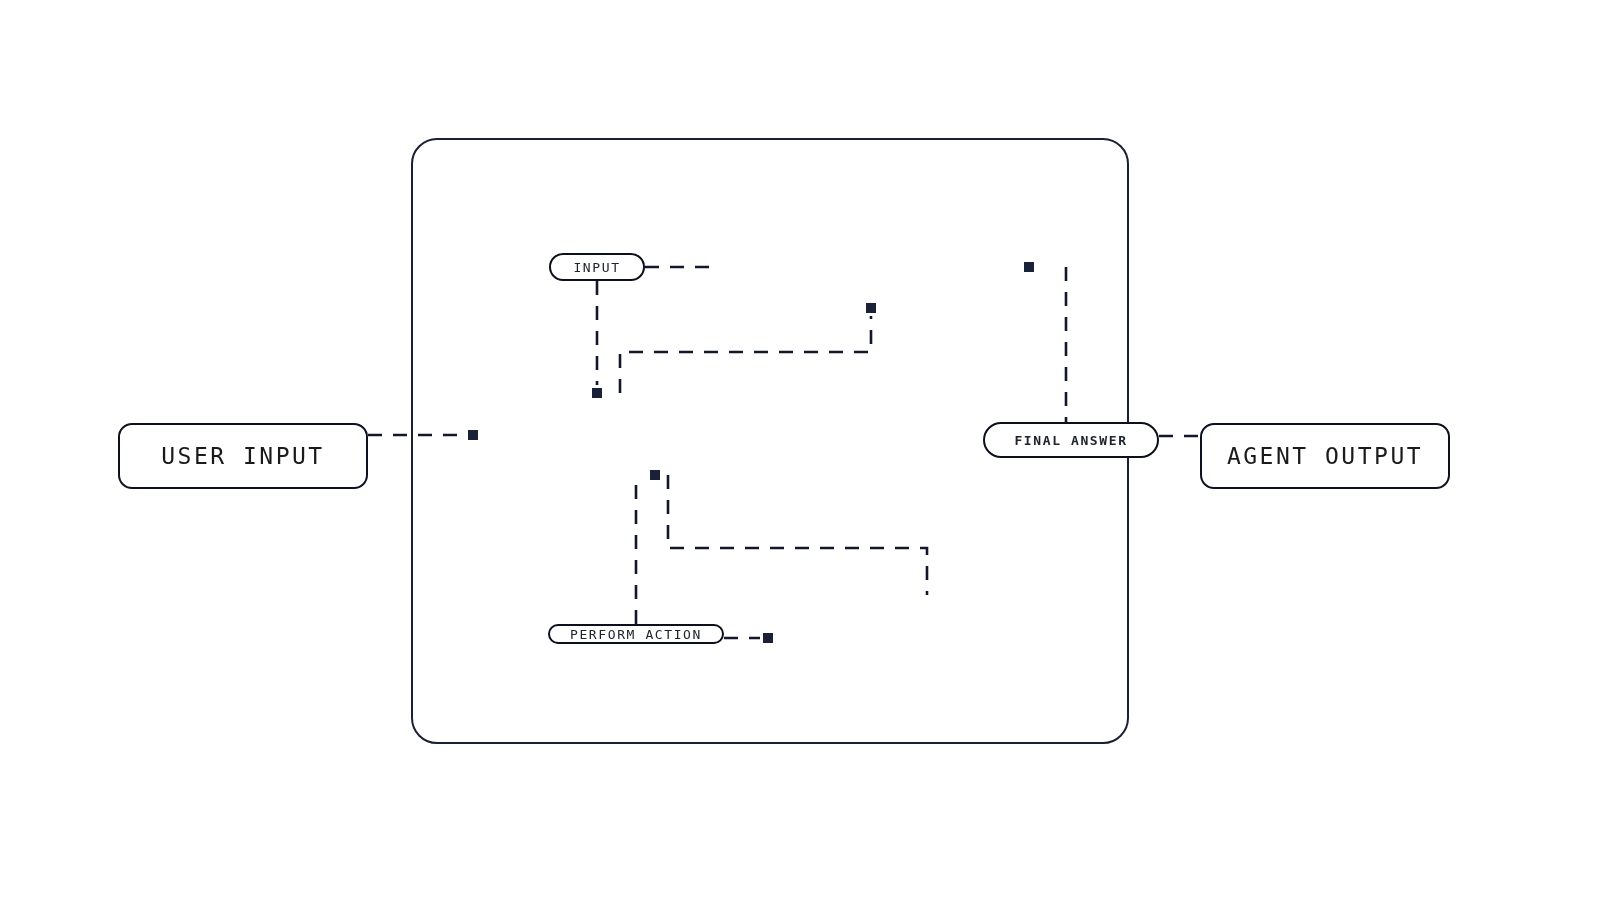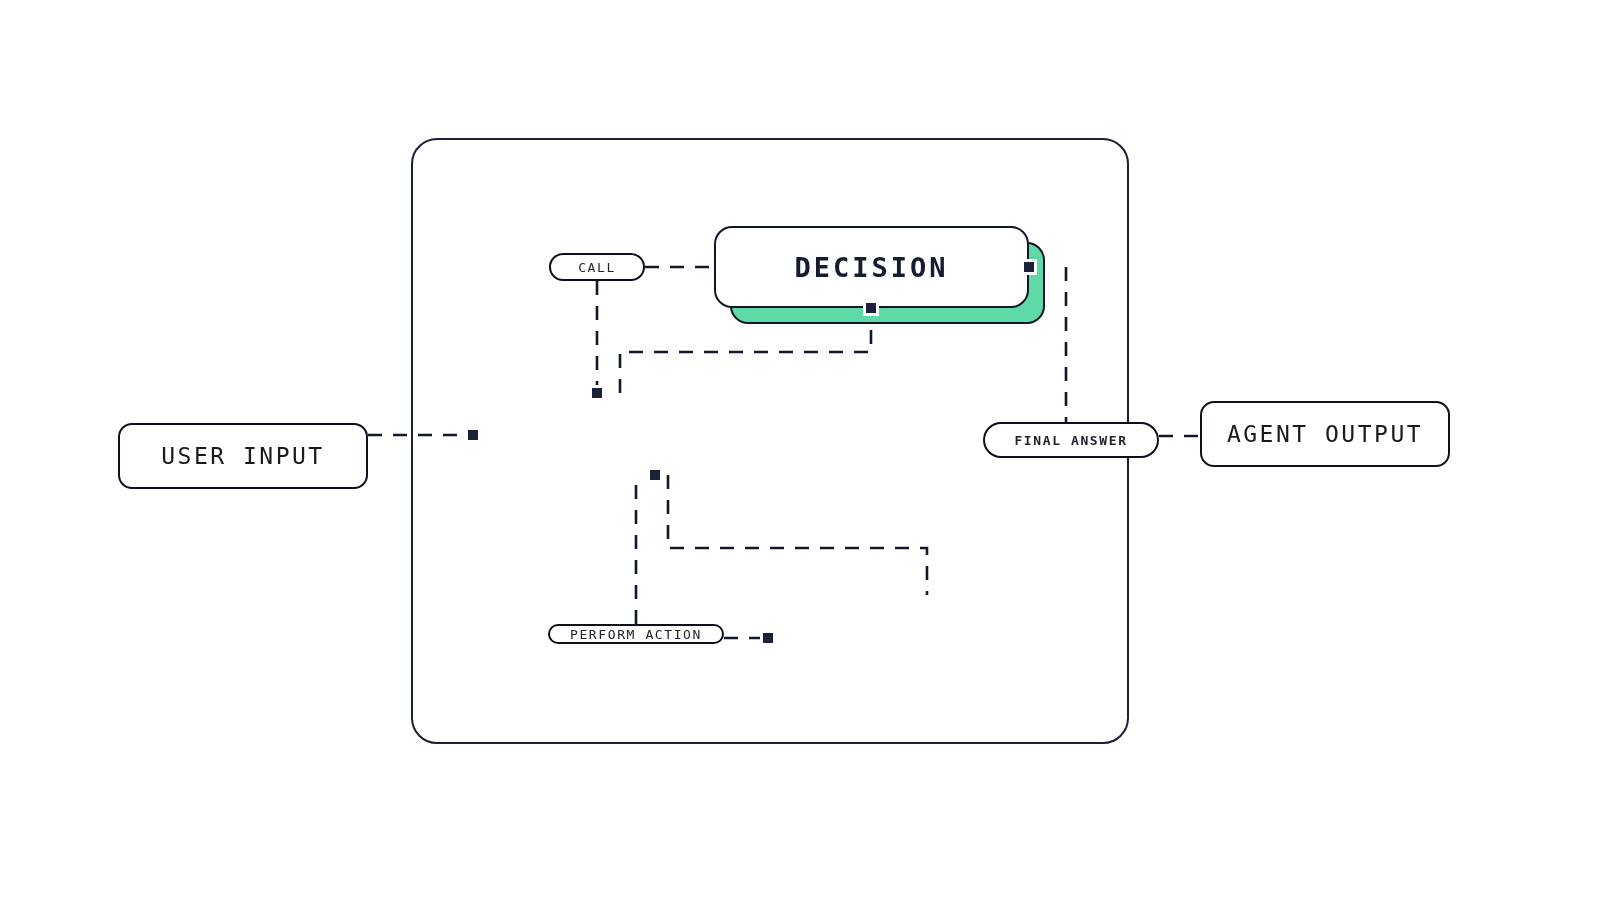--- a/index.html
+++ b/index.html
@@ -66,21 +66,21 @@
     align-items: center;
     justify-content: center;
     box-sizing: border-box;
     font-size: 23px;
     letter-spacing: 2.5px;
     color: #1a1a1a;
     font-weight: normal;
     margin-top: 21px;
   }
   #user-input-box  { left: 118px;  top: 402px; width: 250px; height: 66px; }
-  #agent-output-box{ left: 1200px; top: 380px; width: 250px; height: 66px; }
+  #agent-output-box{ left: 1200px; top: 402px; width: 250px; height: 66px; }
 
   
   .node {
     position: absolute;
   }
   .node .shadow {
     position: absolute;
     left: 16px;
     top: 16px;
     width: 100%;
@@ -170,28 +170,24 @@
 
       <path d="M 724 638 L 768 638"></path>
     </g>
   </svg>
 
   <div class="agent-frame"></div>
 
   <div class="io-box" id="user-input-box">USER INPUT</div>
   <div class="io-box" id="agent-output-box">AGENT OUTPUT</div>
 
-  <div class="node" id="node-decision">
-    <div class="shadow"></div>
-    <div class="face">DECISION</div>
-  </div>
 
 
 
-  <div class="pill" id="pill-loop">CALL</div>
+  <div class="pill" id="pill-loop">INPUT</div>
   <div class="pill" id="pill-final-answer">FINAL ANSWER</div>
   <div class="pill" id="pill-perform-action">PERFORM ACTION</div>
 
   <div class="port" style="left:465px; top:427px;"></div>
   <div class="port" style="left:589px; top:385px;"></div>
   <div class="port" style="left:647px; top:467px;"></div>
   <div class="port" style="left:1021px; top:259px;"></div>
   <div class="port" style="left:863px; top:300px;"></div>
   <div class="port" style="left:760px; top:630px;"></div>
 

